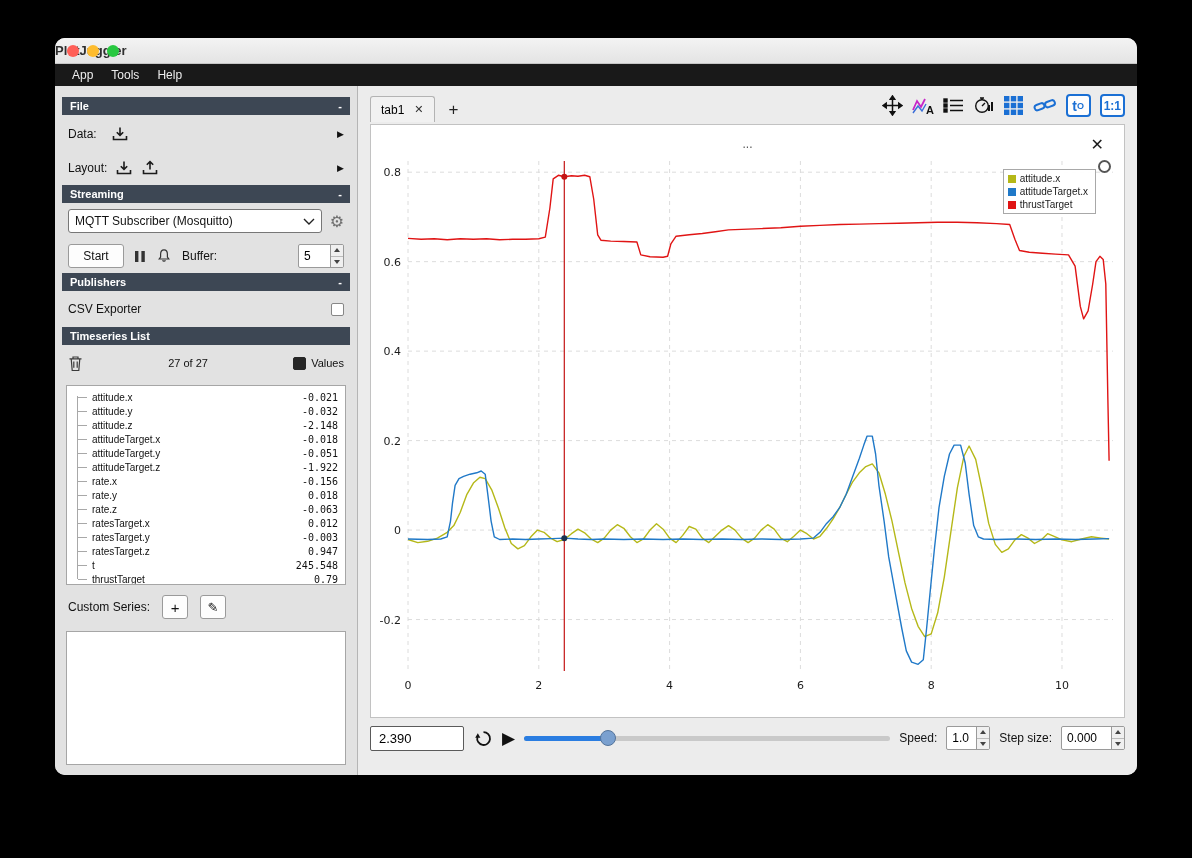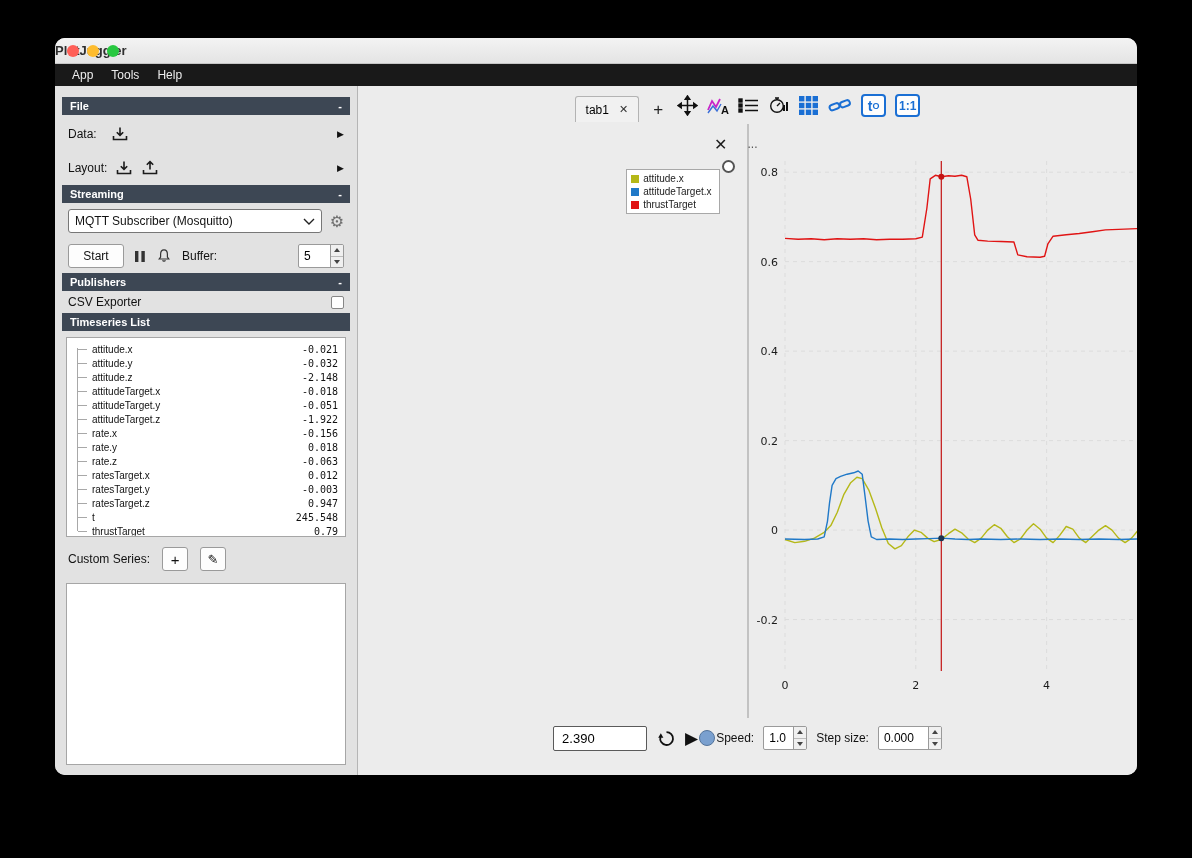--- a/index.html
+++ b/index.html
@@ -60,21 +60,21 @@
   .ts-list::before { content:""; position:absolute; left:10px; top:10px; height:183px; width:1px; background:#a8a8a8; }
   .ts-row { display:flex; align-items:center; height:14px; padding-right:7px; font-size:10px; color:#111; }
   .branch { width:9px; height:1px; background:#a8a8a8; margin-left:11px; margin-right:5px; flex:none; }
   .ts-name { flex:1; white-space:nowrap; overflow:hidden; }
   .ts-val { font-family:"DejaVu Sans Mono",monospace; font-size:10px; }
 
   .custom-box { flex:1; margin:6px 4px 0; background:#fff; border:1px solid #a6a6a6; }
   .sq-btn { width:26px; height:24px; }
 
   
-  .main { flex:1; display:flex; flex-direction:column; background:#ececec;align-items:center; }
+  .main { flex:1; display:flex; flex-direction:column; background:#ececec; }
   .tabbar { height:36px; display:flex; align-items:flex-end; padding:0 12px; gap:8px; }
   .tab { height:26px; background:#f1f1f1; border:1px solid #b3b3b3; border-bottom:none; border-radius:3px 3px 0 0;
          display:flex; align-items:center; gap:10px; padding:0 10px; font-size:12px; margin-bottom:0; }
   .tab-close { font-size:11px; color:#333; }
   .add-tab { font-size:17px; color:#222; padding:0 6px; margin-bottom:2px; }
   .tb-icons { margin-left:auto; display:flex; align-items:center; gap:9px; margin-bottom:5px; }
   .tb-box { min-width:25px; height:23px; border:2px solid #1a6fd4; border-radius:4px; display:flex; align-items:center;
             justify-content:center; color:#1a6fd4; font-size:12px; font-weight:bold; padding:0 2px; background:#fdfdfd; }
 
   .plot-panel { position:relative; margin:2px 12px 4px; height:594px; background:#fff; border:1px solid #c2c2c2; flex:none; }
@@ -197,30 +197,40 @@
               </span>
             </span>
         </span>
       </div>
 
       <div class="section-header">
         <span>Publishers</span>
         <span>-</span>
       </div>
 
-      <div class="side-row" style="height:22px">
+      <div class="side-row" style="height:36px">
         <span class="lbl">CSV Exporter</span>
         <span class="checkbox" style="margin-left:auto"></span>
       </div>
 
       <div class="section-header">
         <span>Timeseries List</span>
       </div>
 
 
+      <div class="side-row" style="height:32px; margin-top:2px">
+        <span class="icon">
+          <svg width="15" height="17" viewBox="0 0 15 17">
+              <path d="M1.5 3.8 H13.5 M5 3.8 V2 H10 V3.8 M3.2 3.8 L4.2 15.5 H10.8 L11.8 3.8 M5.8 6.5 V12.8 M9.2 6.5 V12.8" stroke="#3a3a3a" stroke-width="1.2" fill="none"></path>
+            </svg>
+        </span>
+        <span style="flex:1; text-align:center; font-size:11px">27 of 27</span>
+        <span class="checkbox checked"></span>
+        <span class="lbl" style="margin-left:5px; font-size:11px">Values</span>
+      </div>
 
       <div class="ts-list" id="ts-list">
           <div class="ts-row">
             <span class="branch"></span>
             <span class="ts-name">attitude.x</span>
             <span class="ts-val">-0.021</span>
           </div>
           <div class="ts-row">
             <span class="branch"></span>
             <span class="ts-name">attitude.y</span>

